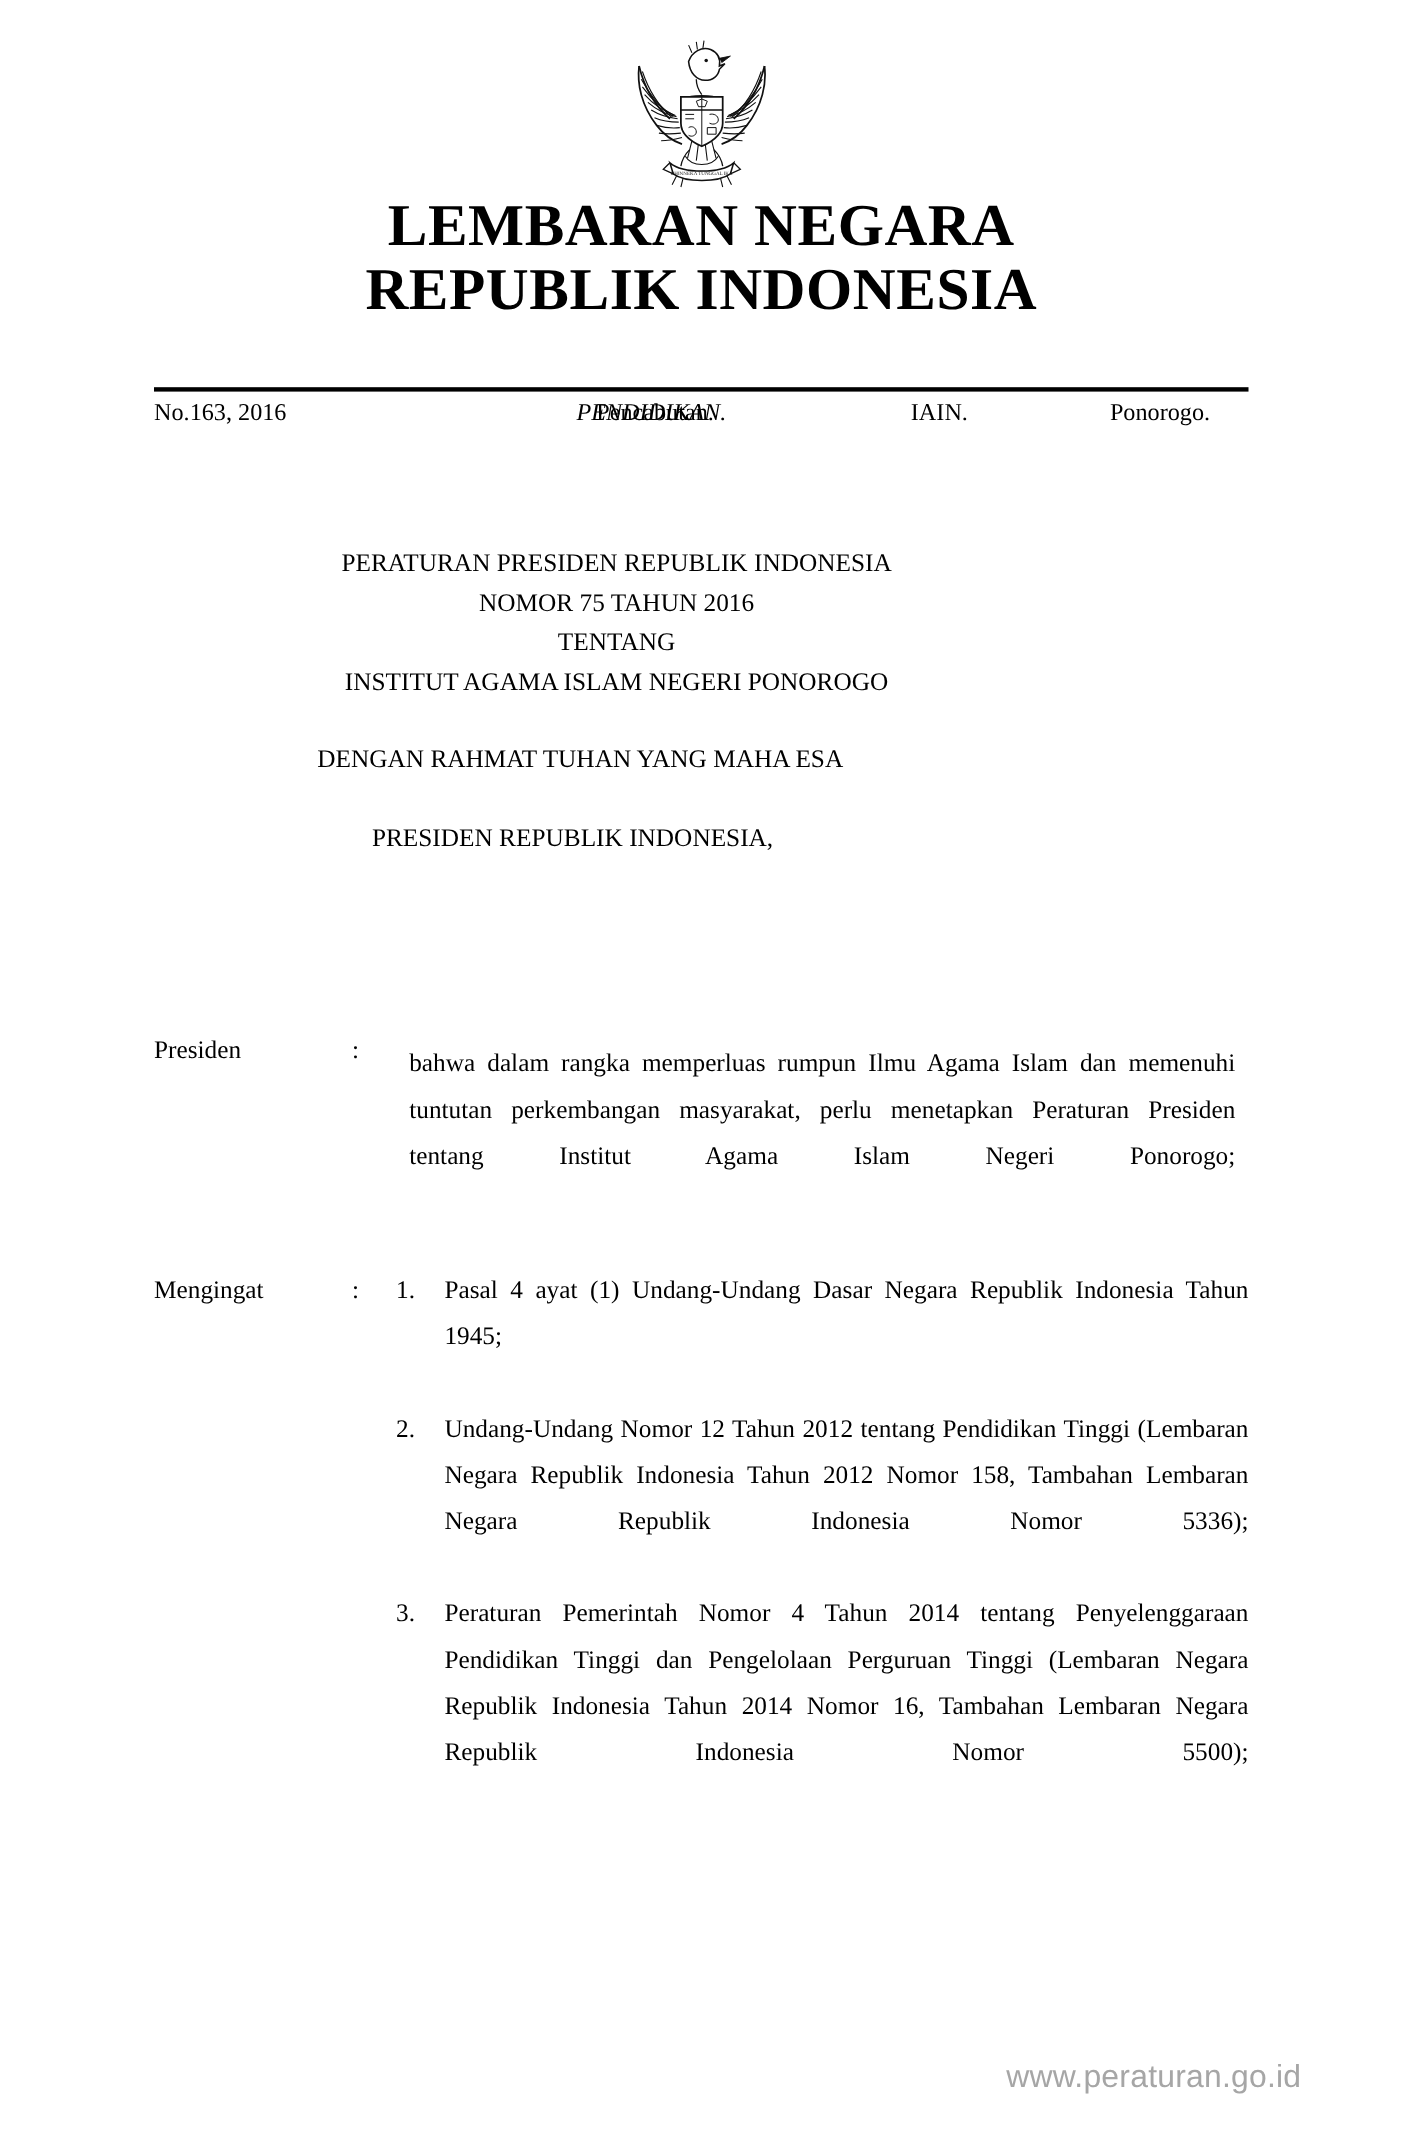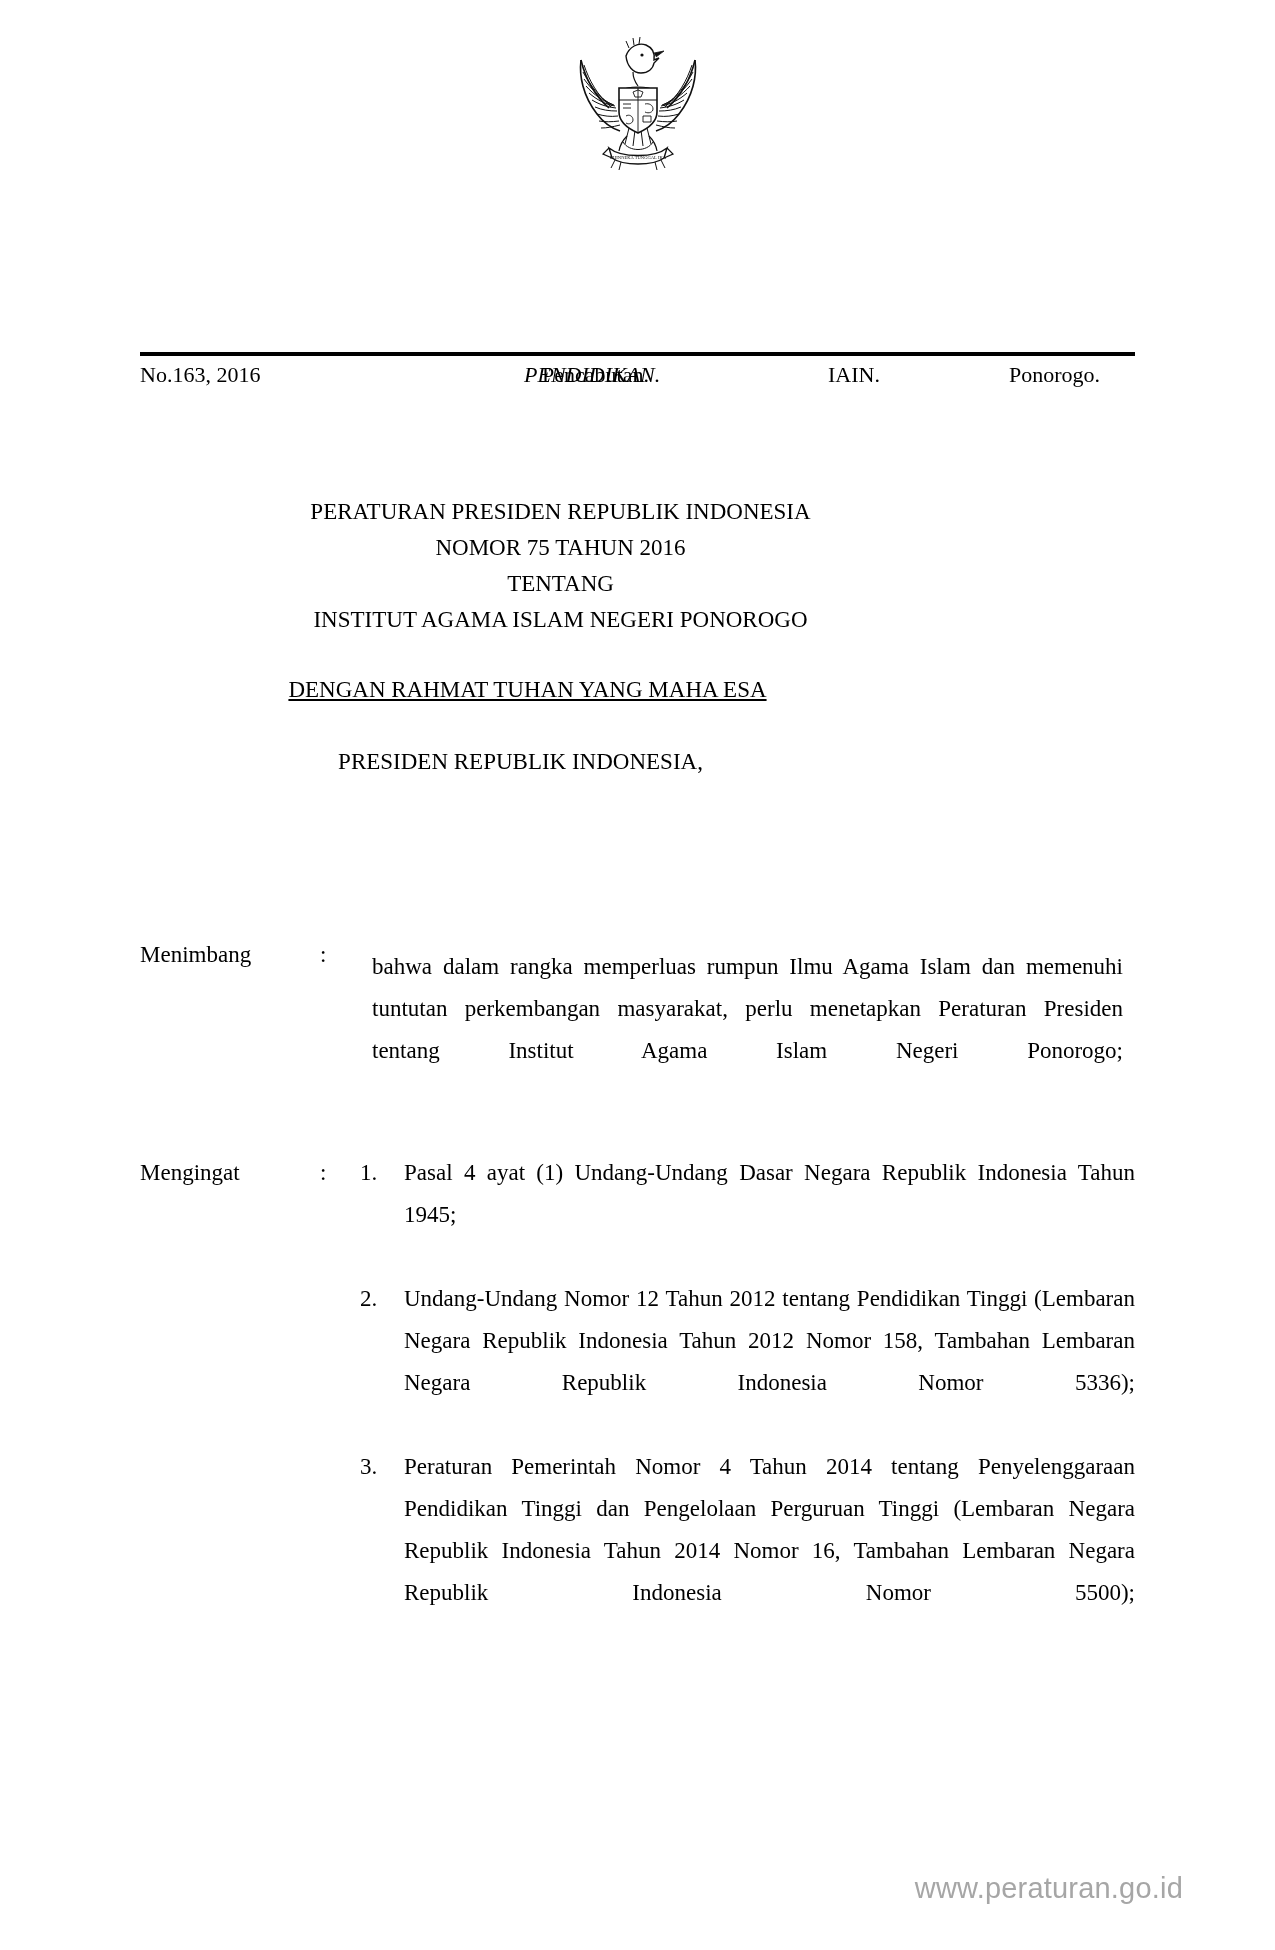--- a/index.html
+++ b/index.html
@@ -98,21 +98,20 @@
   .title-block .tline { display: block; }
 
   .invocation {
     position: absolute;
     top: 672px;
     left: 0;
     width: 1055px;
     text-align: center;
     font-size: 23px;
     line-height: 36px;
-    text-decoration: underline;
   }
 
   .signatory {
     position: absolute;
     top: 744px;
     left: 0;
     width: 1041px;
     text-align: center;
     font-size: 23px;
     line-height: 36px;
@@ -265,20 +264,24 @@
         <path d="M64 104 C60 108 57 113 56 119 M86 104 C90 108 93 113 94 119" stroke-width="1.2"></path>
         <path d="M46 116 C58 126 92 126 104 116 L101 126 C90 134 60 134 49 126 Z" fill="#fff" stroke-width="1.4"></path>
         <path d="M46 116 L40 122 L49 126 M104 116 L110 122 L101 126" stroke-width="1.2"></path>
 
         <path d="M52 128 L48 136 M58 130 L56 138 M92 130 L94 138 M98 128 L102 136" stroke-width="1"></path>
       </g>
       <text x="75" y="127" font-size="4.6" text-anchor="middle" font-family="Liberation Serif, serif" fill="#111">BHINNEKA TUNGGAL IKA</text>
     </svg>
   </div>
 
+  <div class="masthead">
+    <div class="line">LEMBARAN NEGARA</div>
+    <div class="line">REPUBLIK INDONESIA</div>
+  </div>
 
   <div class="header-rule"></div>
 
   <div class="header-meta">
     <span class="cell hm-no">No.163, 2016</span>
     <span class="cell hm-subj">PENDIDIKAN.</span>
     <span class="cell hm-sub2">Pencabutan.</span>
     <span class="cell hm-inst">IAIN.</span>
     <span class="cell hm-place">Ponorogo.</span>
   </div>
@@ -289,21 +292,21 @@
     <span class="tline">TENTANG</span>
     <span class="tline">INSTITUT AGAMA ISLAM NEGERI PONOROGO</span>
   </div>
 
   <div class="invocation">DENGAN RAHMAT TUHAN YANG MAHA ESA</div>
 
   <div class="signatory">PRESIDEN REPUBLIK INDONESIA,</div>
 
   <div class="clause clause-menimbang">
     <div class="clause-row">
-      <div class="clause-label">Menimbang</div>
+      <div class="clause-label">Presiden</div>
       <div class="clause-colon">:</div>
       <div class="clause-body">
         <p>bahwa dalam rangka memperluas rumpun Ilmu Agama Islam dan memenuhi tuntutan perkembangan masyarakat, perlu menetapkan Peraturan Presiden tentang Institut Agama Islam Negeri Ponorogo;</p>
       </div>
     </div>
   </div>
 
   <div class="clause clause-mengingat">
     <div class="clause-row">
       <div class="clause-label">Mengingat</div>

